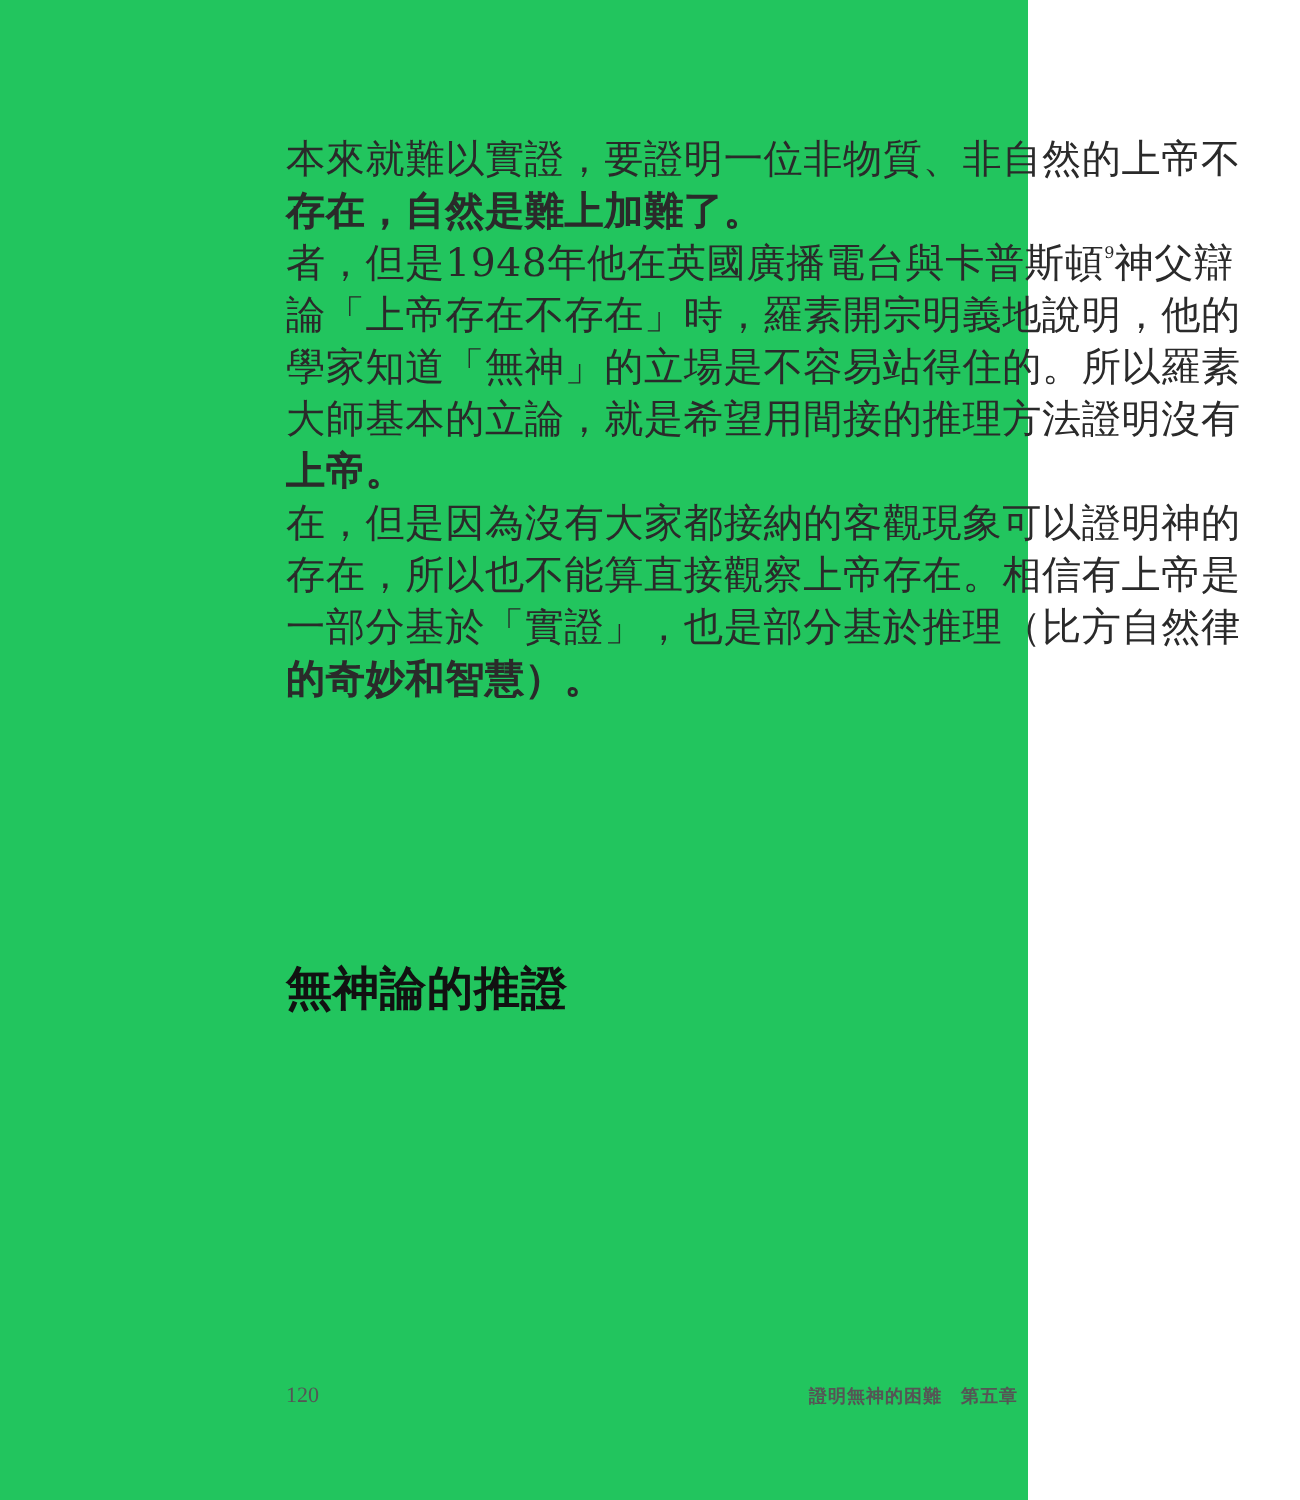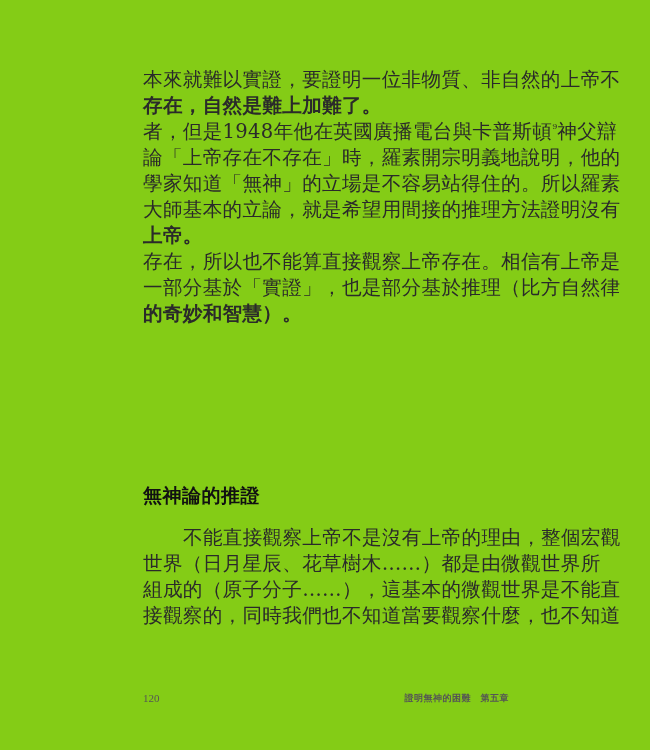--- a/index.html
+++ b/index.html
@@ -11,22 +11,22 @@
       width: 650px;
       height: 750px;
       position: relative;
       overflow: hidden;
       font-family: "DejaVu Serif", "Liberation Serif", serif;
       color: #2a2a2a;
     }
     .page {
       position: absolute;
       left: 0; top: 0;
-      width: 650px; height: 750px;
-      background: #84cc16;
+      width: 514px; height: 750px;
+      background: #22c55e;
     }
     .text-block {
       position: absolute;
       left: 143px;
       width: 366px;
     }
     .line {
       display: block;
       height: 26px;
       line-height: 26px;
@@ -48,21 +48,21 @@
       font-size: 8px;
       line-height: 0;
       vertical-align: 9px;
       letter-spacing: 0;
     }
     .block1 { top: 67px; }
     .heading {
       position: absolute;
       left: 143px;
       top: 478px;
-      font-size: 19px;
+      font-size: 23px;
       font-weight: bold;
       color: #111;
       letter-spacing: 0.5px;
       line-height: 34px;
       font-family: "DejaVu Sans", "Liberation Sans", sans-serif;
     }
     .block2 { top: 525px; }
     .footer {
       position: absolute;
       top: 692px;
@@ -95,32 +95,27 @@
 
     <span class="line">本來就難以實證，要證明一位非物質、非自然的上帝不</span>
     <span class="line last">存在，自然是難上加難了。</span>
 
     <span class="line"><span>者，但是1948年他在英國廣播電台與卡普斯頓</span><sup class="fn">9</sup><span>神父辯</span></span>
     <span class="line">論「上帝存在不存在」時，羅素開宗明義地說明，他的</span>
     <span class="line">學家知道「無神」的立場是不容易站得住的。所以羅素</span>
     <span class="line">大師基本的立論，就是希望用間接的推理方法證明沒有</span>
     <span class="line last">上帝。</span>
 
+    <span class="line">在，但是因為沒有大家都接納的客觀現象可以證明神的</span>
     <span class="line">存在，所以也不能算直接觀察上帝存在。相信有上帝是</span>
     <span class="line">一部分基於「實證」，也是部分基於推理（比方自然律</span>
     <span class="line last">的奇妙和智慧）。</span>
   </div>
 
   <div class="heading">無神論的推證</div>
 
-  <div class="text-block block2">
-    <span class="line indent">不能直接觀察上帝不是沒有上帝的理由，整個宏觀</span>
-    <span class="line">世界（日月星辰、花草樹木……）都是由微觀世界所</span>
-    <span class="line">組成的（原子分子……），這基本的微觀世界是不能直</span>
-    <span class="line">接觀察的，同時我們也不知道當要觀察什麼，也不知道</span>
-  </div>
 
   <div class="footer">
     <span class="page-num">120</span>
     <span class="running-head">證明無神的困難　第五章</span>
   </div>
 
 </div>
 
 </body></html>

